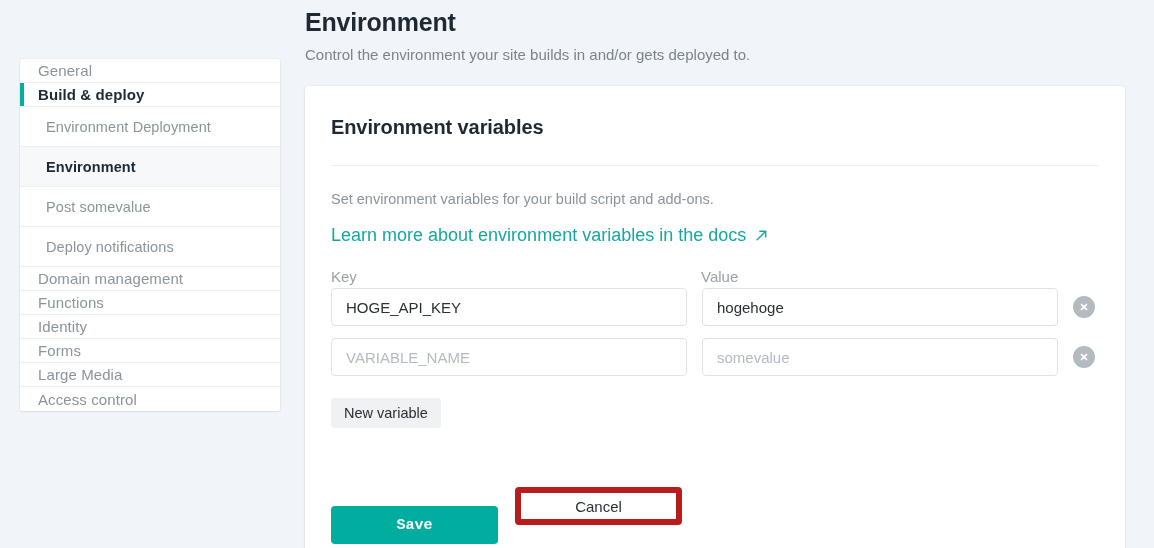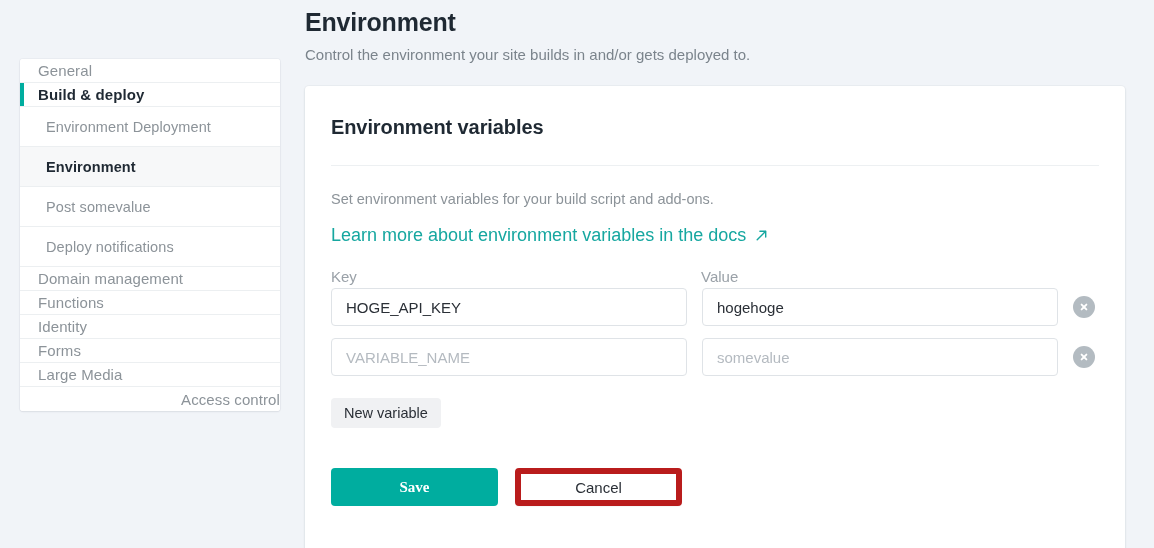--- a/index.html
+++ b/index.html
@@ -37,21 +37,21 @@
   }
   .nav-item {
     position: relative;
     height: 24px;
     display: flex;
     align-items: center;
     border-bottom: 1px solid #eceff1;
     cursor: pointer;
     background: #ffffff;
   }
-  .nav-item:last-child { border-bottom: none; justify-content: flex-end; }
+  .nav-item:last-child { border-bottom: none; }
   .nav-label {
     font-size: 15px;
     color: #8c9399;
     padding-left: 18px;
     letter-spacing: .1px;
   }
   .nav-item.top > .nav-label { color: #8c9399; }
   .nav-item.active-parent {
     background: #ffffff;
   }
@@ -204,24 +204,25 @@
     display: flex;
     align-items: center;
   }
   .btn-save {
     width: 167px;
     height: 38px;
     background: #00ad9f;
     border: none;
     border-radius: 4px;
     color: #ffffff;
-    font-family: Liberation Serif, serif;
-    font-size: 15px;
-    font-weight: bold;
-    cursor: pointer;
+    font-family: Liberation Mono, monospace;
+    font-size: 15px;
+    font-weight: bold;
+    cursor: pointer;
+    margin-top: 38px;
   }
   .btn-cancel {
     width: 167px;
     height: 38px;
     margin-left: 17px;
     background: #ffffff;
     border: 6px solid #b91c1c;
     border-radius: 4px;
     color: #2a2f36;
     font-family: "Liberation Sans", sans-serif;

